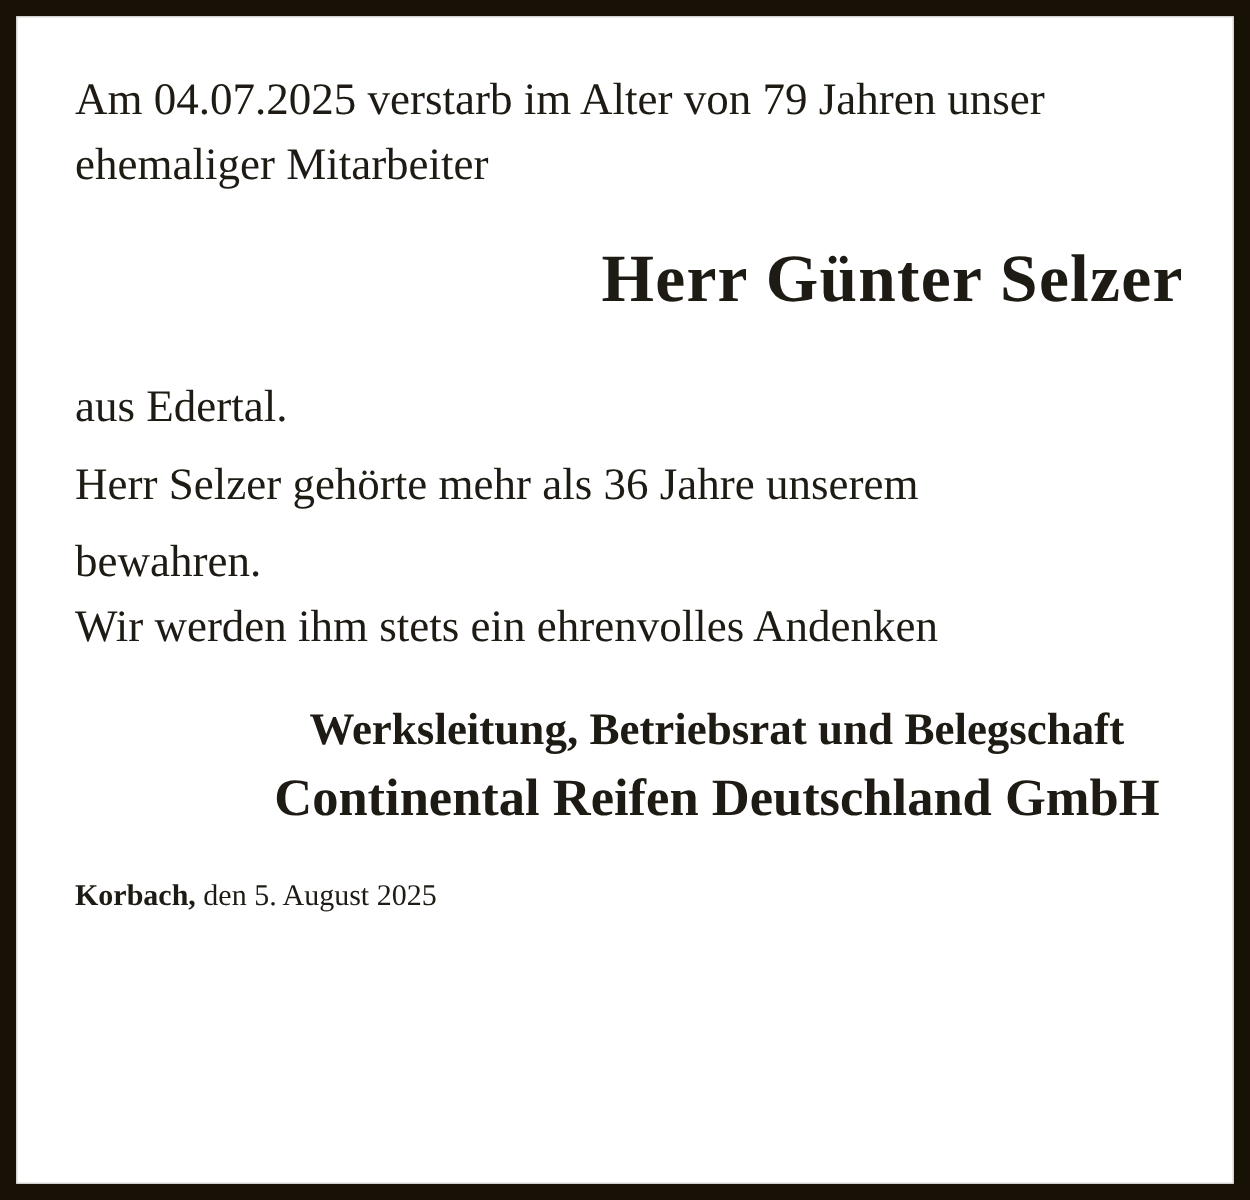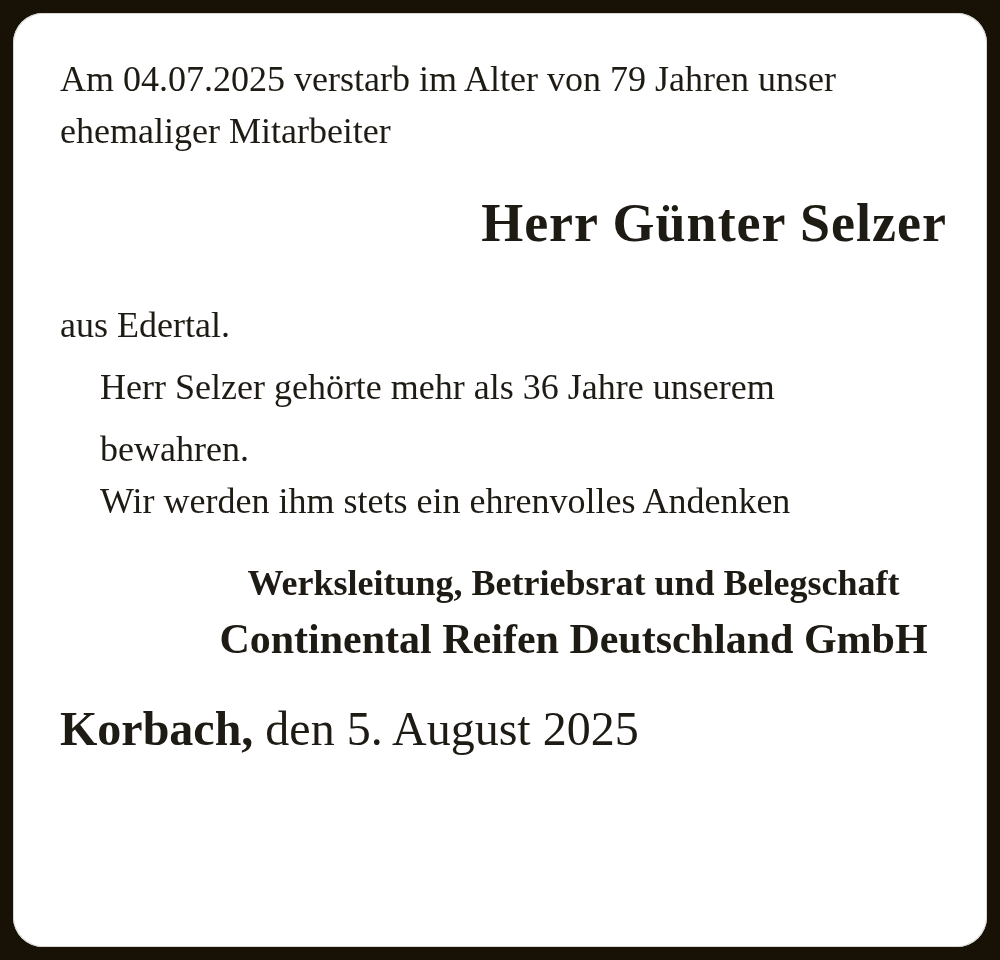--- a/index.html
+++ b/index.html
@@ -24,21 +24,20 @@
 
   .notice {
     position: absolute;
     top: 13px;
     left: 13px;
     right: 13px;
     bottom: 13px;
     background: var(--paper-color, #ffffff);
     padding: 40px 40px 0 47px;
     box-shadow: inset 0 0 0 1px #d9d7d4;
-    border-radius: 30px;
   }
 
   .body-line {
     font-size: 36px;
     line-height: 52px;
     white-space: nowrap;
   }
 
   .intro { margin-top: 0; }
 
@@ -46,21 +45,21 @@
     margin-top: 34px;
     font-size: 54px;
     line-height: 64px;
     font-weight: bold;
     text-align: right;
     letter-spacing: 1px;
   }
 
   .origin { margin-top: 44px; }
 
-  .para { margin-top: 10px; margin-left: 40px; }
+  .para { margin-top: 10px; }
   .para-seiner { margin-top: 10px; }
 
   .signature-block {
     margin-top: 30px;
     margin-left: 140px;
     text-align: center;
   }
 
   .signature-role {
     font-size: 36px;
@@ -75,22 +74,22 @@
     margin-top: 2px;
     margin-bottom: 6px;
   }
 
   .plant-name {
     font-size: 36px;
     line-height: 52px;
   }
 
   .dateline {
-    margin-top: 36px;
-    font-size: 48px;
+    margin-top: 24px;
+    font-size: 24px;
     line-height: 52px;
     white-space: nowrap;
   }
 
   .dateline .place { font-weight: bold; }
 </style>
 </head>
 <body>
 
 <div class="frame">

